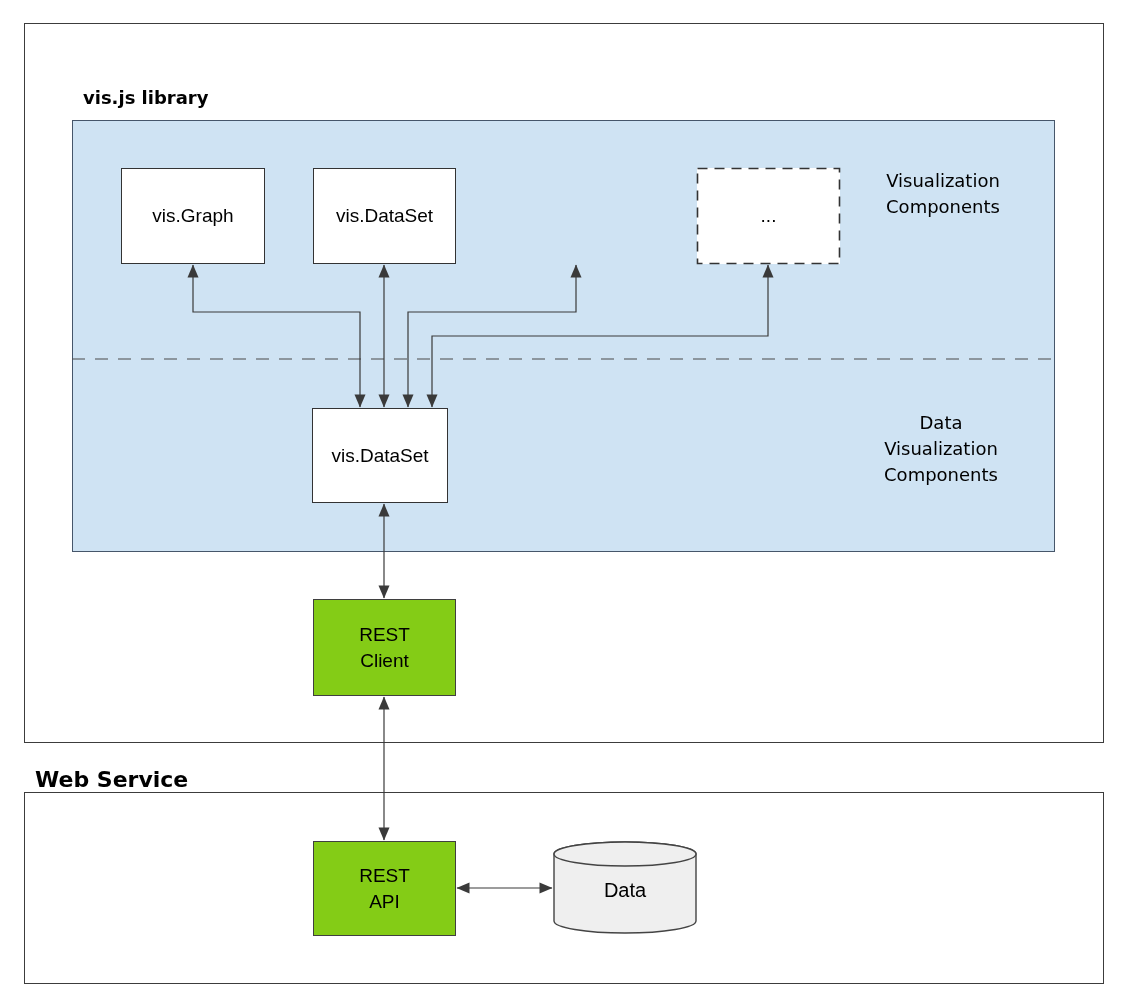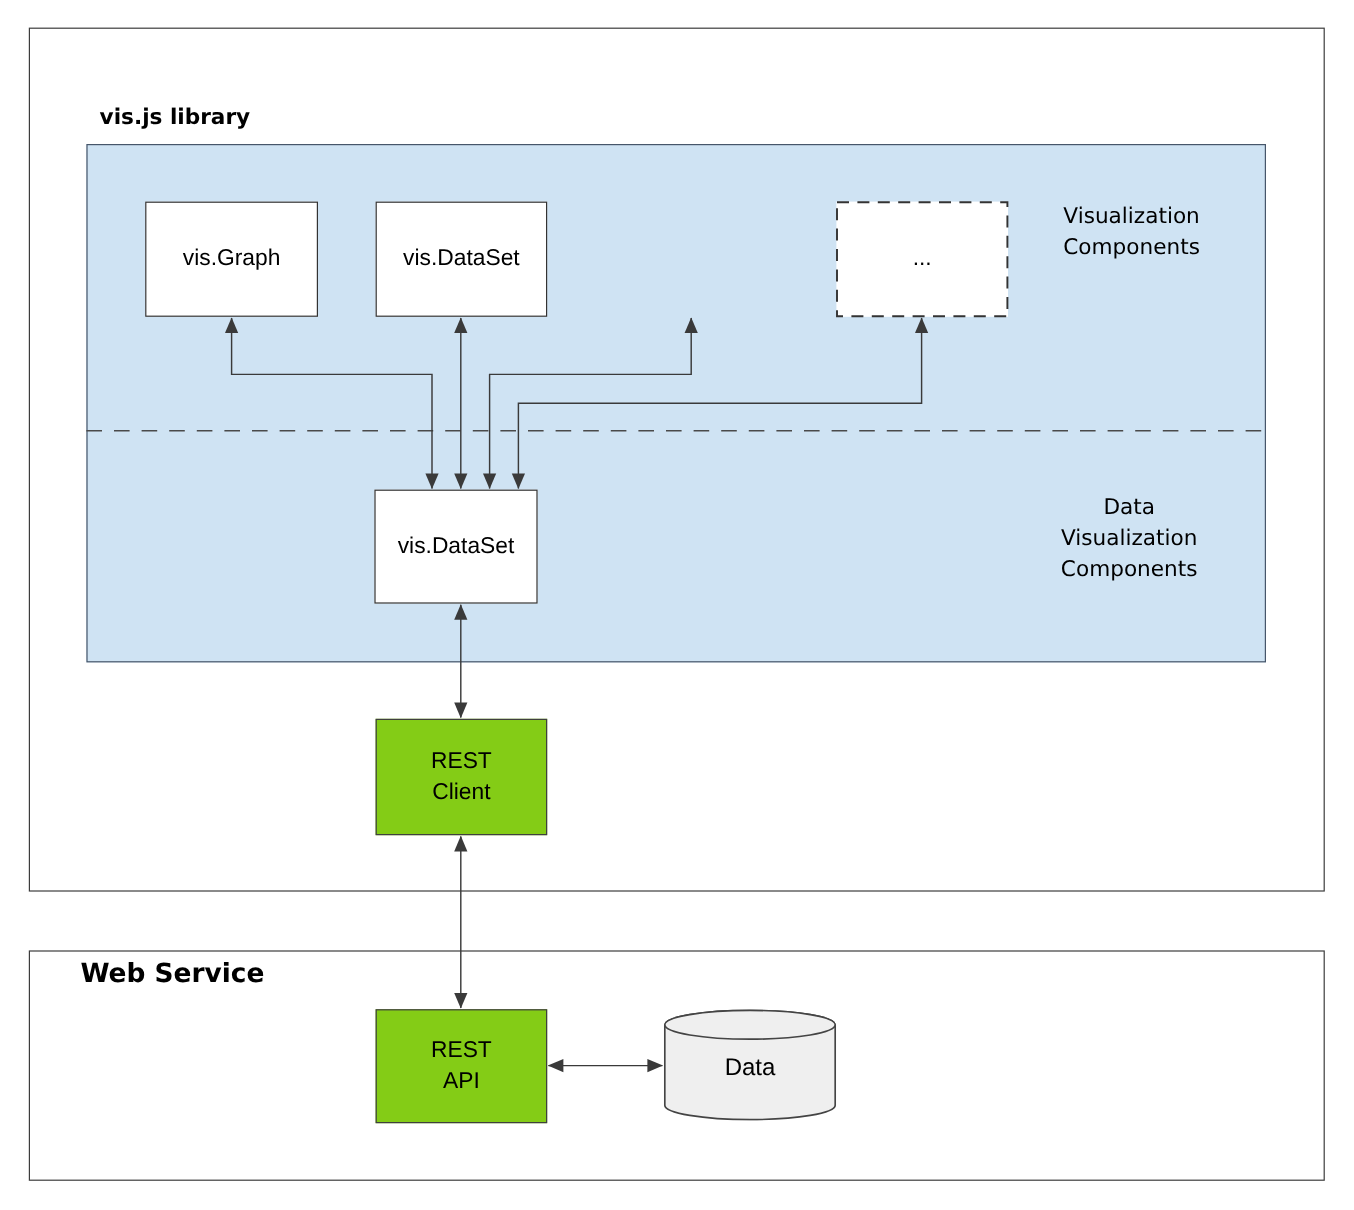--- a/index.html
+++ b/index.html
@@ -119,21 +119,21 @@
     <span>Visualization</span>
     <span>Components</span>
   </div>
 
   <div class="abs node layer2" style="left:312px; top:408px; width:136px; height:95px;">vis.DataSet</div>
 
   <div class="abs node gray layer2" style="left:313px; top:599px; width:143px; height:97px;">REST
 Client</div>
 
   <div class="abs frame layer1" style="left:24px; top:792px; width:1080px; height:192px;"></div>
-  <div class="frame-title above" style="left:35px; top:799px;margin-left:32px;">Web Service</div>
+  <div class="frame-title above" style="left:35px; top:767px;">Web Service</div>
 
   <div class="abs node gray layer2" style="left:313px; top:841px; width:143px; height:95px;">REST
 API</div>
 
   <div class="abs cyl-wrap layer2" style="left:553px; top:841px;">
     <svg width="144" height="93" viewBox="0 0 144 93">
       <path d="M1,13 A71,12 0 0 1 143,13 L143,80 A71,12 0 0 1 1,80 Z" fill="#efefef" stroke="#444444" stroke-width="1.4"></path>
       <ellipse cx="72" cy="13" rx="71" ry="12" fill="#efefef" stroke="#444444" stroke-width="1.4"></ellipse>
     </svg>
     <div class="cyl-label">Data</div>

